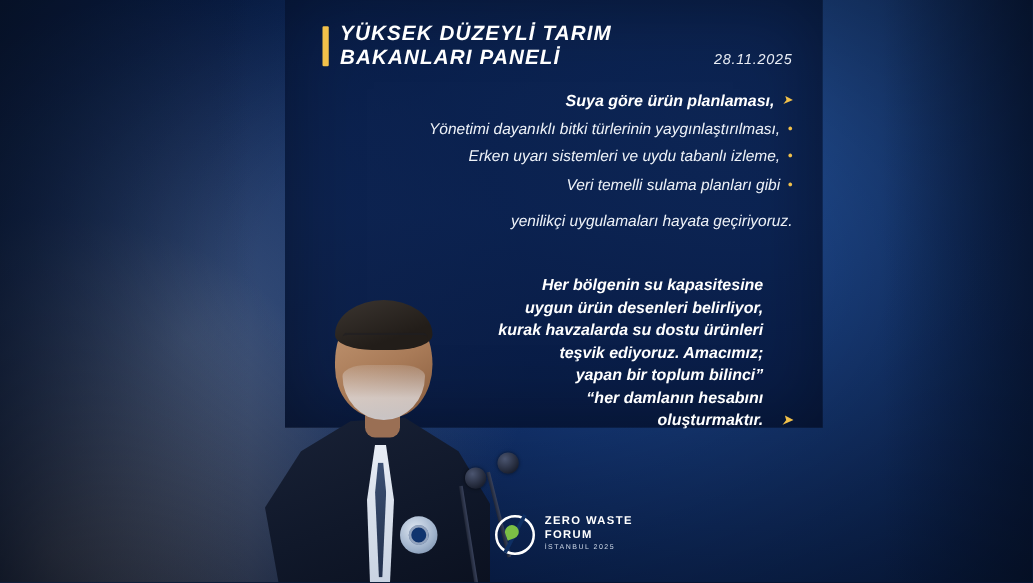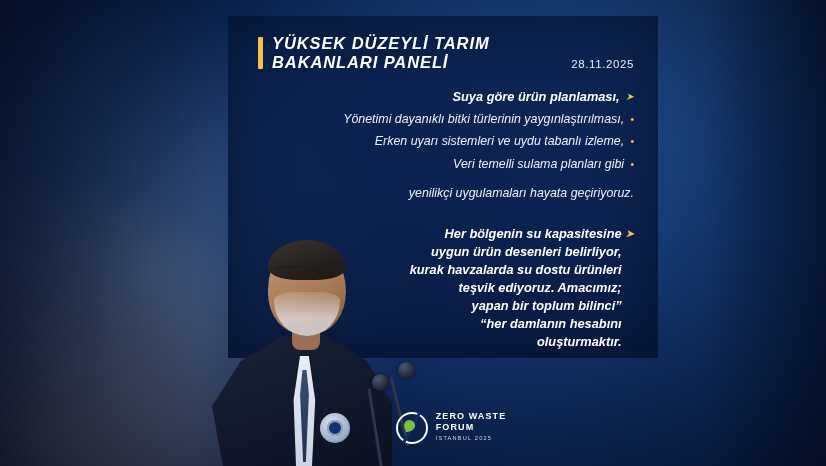--- a/index.html
+++ b/index.html
@@ -47,21 +47,21 @@
     position: absolute;
     right: 0; top: 0; bottom: 0;
     width: 120px;
     background: linear-gradient(270deg, rgba(8,26,62,0.85) 0%, rgba(8,26,62,0.0) 100%);
   }
 
   
   .panel {
     position: absolute;
     left: 228px;
-    top: 16px;
+    top: 0;
     width: 430px;
     height: 342px;
     background: linear-gradient(180deg, rgba(8,28,70,0.80) 0%, rgba(9,30,74,0.86) 50%, rgba(7,24,62,0.88) 100%);
     box-shadow: 0 0 60px rgba(0,0,0,0.35) inset;
   }
 
   .panel-inner {
     position: relative;
     width: 100%;
     height: 100%;
@@ -94,20 +94,21 @@
     font-weight: bold;
     font-size: 16.5px;
     letter-spacing: 0.9px;
     line-height: 19px;
     font-style: italic;
     white-space: nowrap;
   }
   .date {
     color: #e9edf5;
     font-size: 11.5px;
+    font-style: italic;
     letter-spacing: 0.6px;
     padding-bottom: 2px;
     white-space: nowrap;
   }
 
   
   .body {
     margin-top: 16px;
     color: #eef2f8;
     font-style: italic;
@@ -144,25 +145,25 @@
   .para {
     margin-top: 12px;
     text-align: right;
   }
   .para .hl {
     font-weight: bold;
     color: #ffffff;
   }
 
   .block-strong {
-    margin-top: 22px;
+    margin-top: 32px;
     display: flex;
     justify-content: flex-end;
-    align-items: flex-start;
-    gap: 4px;
+    align-items: flex-end;
+    gap: 15px;
     font-weight: bold;
     color: #ffffff;
     font-size: 12.8px;
     line-height: 18px;
   }
   .block-strong .quote {
     color: #ffffff;
   }
 
   

